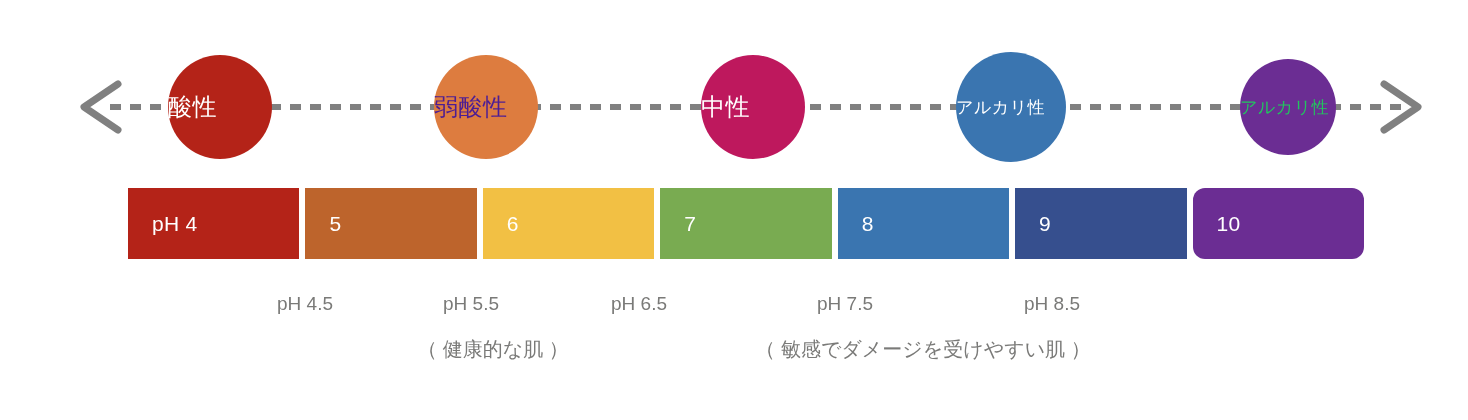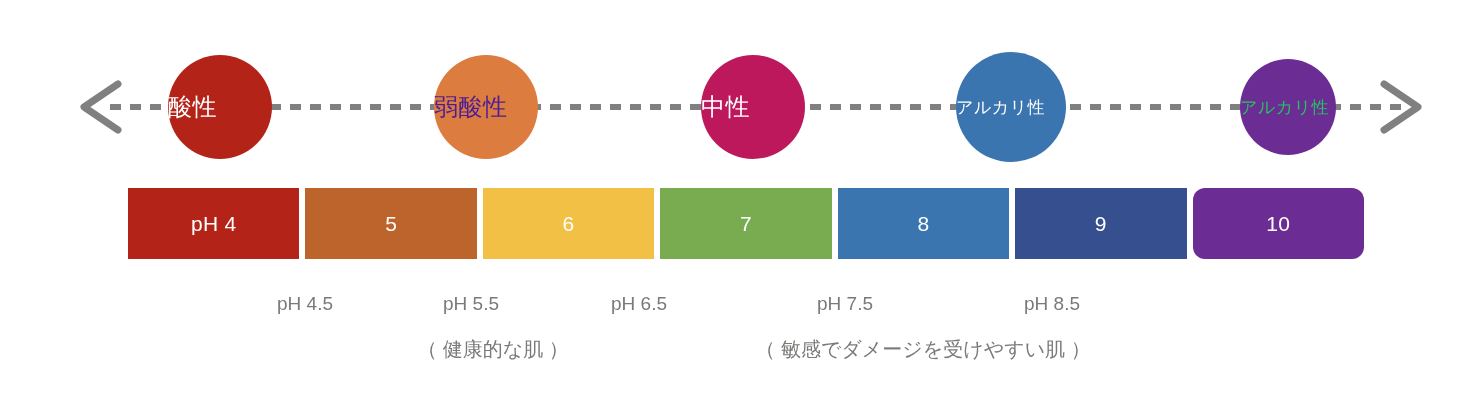--- a/index.html
+++ b/index.html
@@ -51,22 +51,23 @@
     left: 128px;
     top: 188px;
     width: 1244px;
     height: 71px;
     display: flex;
   }
   .bar {
     position: relative;
     display: flex;
     align-items: center;
-    justify-content: center;
+    justify-content: flex-start;
     margin-right: 6px;
+    padding-left: 24px;
   }
   .bar:last-child { margin-right: 8px; border-radius: 12px; }
   .bar-label {
     color: #ffffff;
     font-size: 21px;
     font-weight: 500;
     letter-spacing: 0.3px;
     line-height: 1;
   }
 

